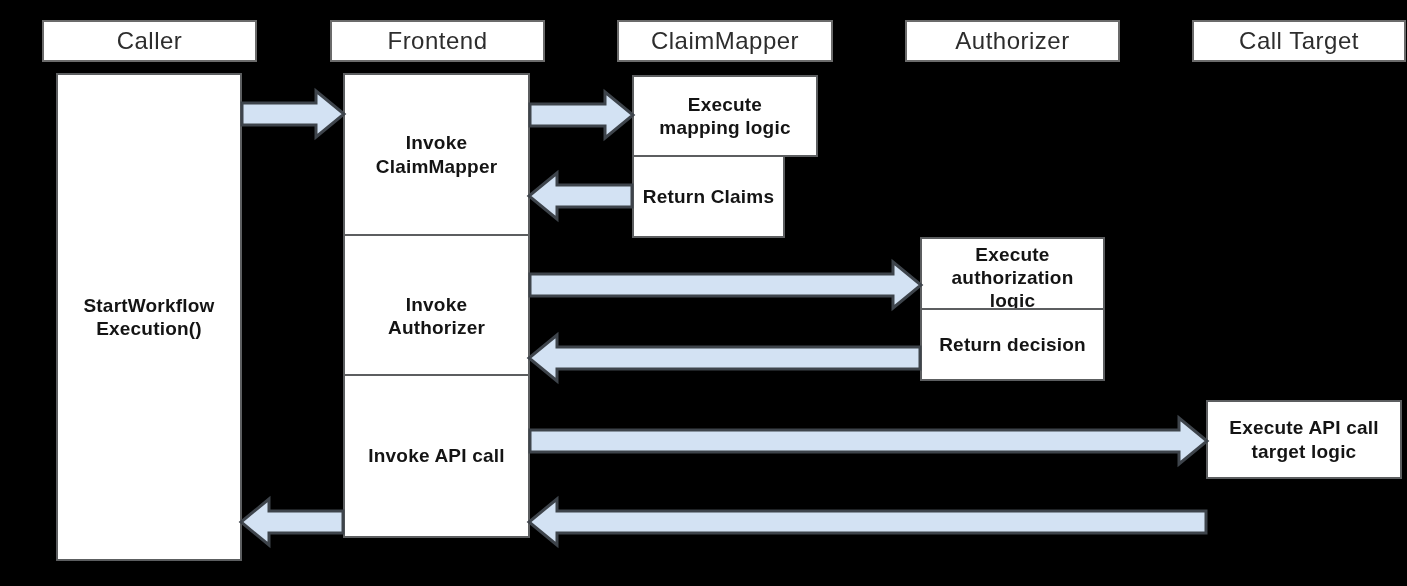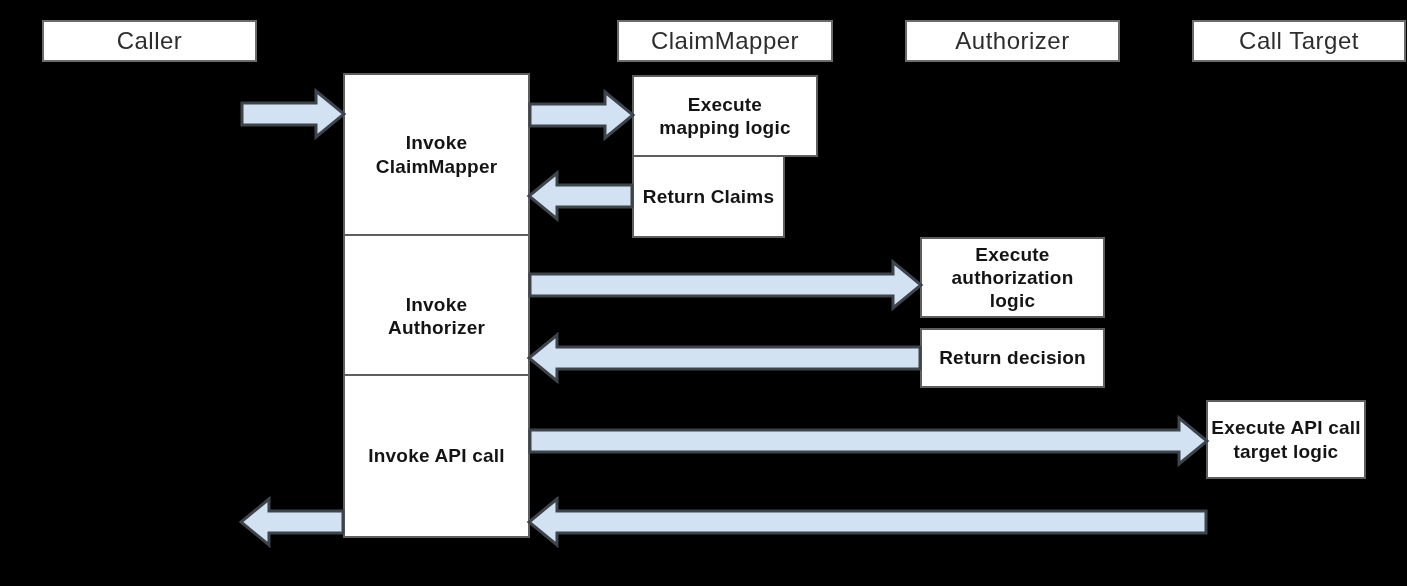--- a/index.html
+++ b/index.html
@@ -38,30 +38,37 @@
   .arrow-layer svg{position:absolute;overflow:visible;}
 </style>
 </head>
 <body>
 
 <div class="canvas">
 
   <div class="header" style="left:22px;width:215px">
       <span>Caller</span>
     </div>
+  <div class="header" style="left:310px;width:215px">
+      <span>Frontend</span>
+    </div>
   <div class="header" style="left:597px;width:216px">
       <span>ClaimMapper</span>
     </div>
   <div class="header" style="left:885px;width:215px">
       <span>Authorizer</span>
     </div>
   <div class="header" style="left:1172px;width:214px">
       <span>Call Target</span>
     </div>
 
+  <div class="box" style="left:36px;top:73px;width:186px;height:488px">
+      <span class="lbl">StartWorkflow
+Execution()</span>
+    </div>
 
   <div class="box" style="left:323px;top:73px;width:187px;height:163px">
       <span class="lbl">Invoke
 ClaimMapper</span>
     </div>
   <div class="box" style="left:323px;top:234px;width:187px;height:164px">
       <span class="lbl">Invoke
 Authorizer</span>
     </div>
   <div class="box" style="left:323px;top:374px;width:187px;height:164px">
@@ -74,25 +81,25 @@
     </div>
   <div class="box" style="left:612px;top:155px;width:153px;height:83px">
       <span class="lbl">Return Claims</span>
     </div>
 
   <div class="box" style="left:900px;top:237px;width:185px;height:81px">
       <span class="lbl">Execute
 authorization
 logic</span>
     </div>
-  <div class="box" style="left:900px;top:328px;width:185px;height:60px">
+  <div class="box" style="left:900px;top:308px;width:185px;height:73px">
       <span class="lbl">Return decision</span>
     </div>
 
-  <div class="box" style="left:1186px;top:400px;width:160px;height:79px">
+  <div class="box" style="left:1186px;top:400px;width:196px;height:79px">
       <span class="lbl">Execute API call
 target logic</span>
     </div>
 
   <div class="arrow-layer">
       <svg width="102" height="52" style="left: 222px; top: 88px;">
         <polygon points="0,15 74,15 74,3 102,26 74,49 74,37 0,37" fill="#d3e2f3" stroke="#3e444b" stroke-width="3" stroke-linejoin="miter"></polygon>
       </svg>
       <svg width="103" height="52" style="left: 510px; top: 89px;">
         <polygon points="0,15 75,15 75,3 103,26 75,49 75,37 0,37" fill="#d3e2f3" stroke="#3e444b" stroke-width="3" stroke-linejoin="miter"></polygon>

